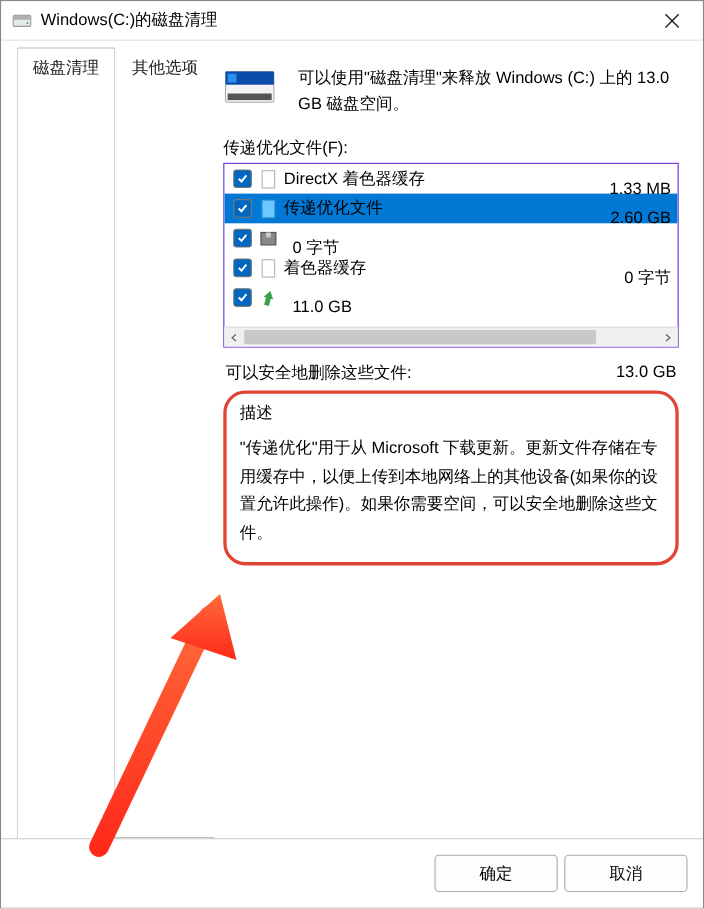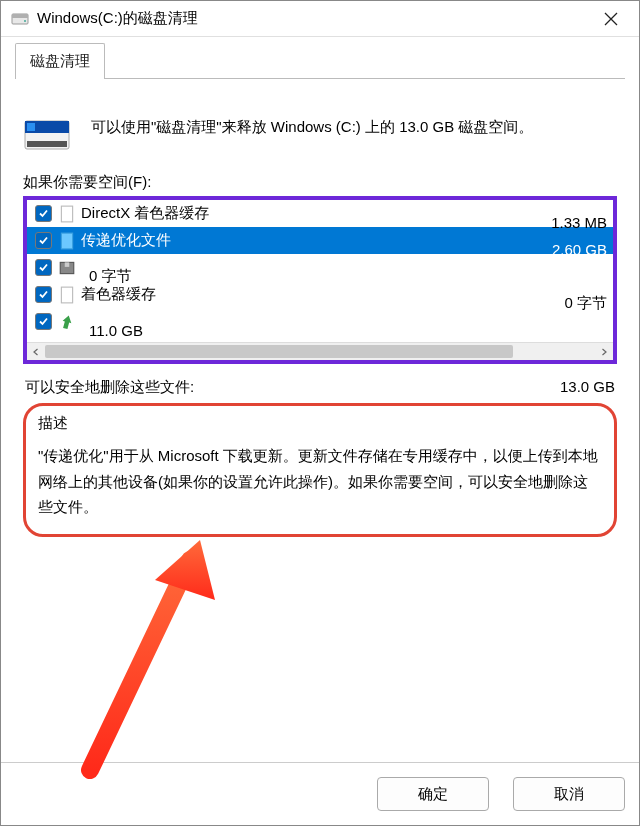--- a/index.html
+++ b/index.html
@@ -32,21 +32,21 @@
       display: flex; align-items: center; justify-content: center;
     }
     .titlebar-title { flex: 1; font-size: 15px; color: #000; }
     .titlebar-close {
       width: 40px; height: 32px;
       display: flex; align-items: center; justify-content: center;
       cursor: pointer;
     }
     .titlebar-close svg { width: 14px; height: 14px; }
 
-    .client { flex: 1; padding: 6px 14px 0 14px; display: flex; flex-direction: column; gap: 20px; }
+    .client { flex: 1; padding: 6px 14px 0 14px; display: flex; flex-direction: row; }
 
     .tabs-bar { display: flex; border-bottom: 1px solid #bbb; }
     .tab {
       padding: 8px 14px;
       border: 1px solid transparent;
       border-bottom: none;
       cursor: pointer;
       color: #222;
       margin-bottom: -1px;
     }
@@ -58,33 +58,33 @@
     }
 
     .tab-content { padding: 16px 8px 8px 8px; flex: 1; display: flex; flex-direction: column; }
 
     .intro { display: flex; align-items: flex-start; gap: 20px; margin-bottom: 18px; }
     .drive-icon { width: 48px; height: 40px; }
     .intro-text { flex: 1; line-height: 1.6; color: #000; }
 
     .section-label { margin-bottom: 4px; color: #000; }
     .files-box {
-      border: 4px solid #6d28d9;
+      border: 1px solid #6d28d9;
       height: 168px;
       display: flex;
       flex-direction: column;
     }
     .files-list { flex: 1; overflow: hidden; }
     .file-row {
       display: flex; align-items: center;
       padding: 1px 6px 1px 8px;
       height: 27px;
       color: #000;
     }
-    .file-row.selected { background: #0078d4; color: #ffffff; }
+    .file-row.selected { background: #0078d4; color: #000000; }
     .file-cb {
       width: 17px; height: 17px;
       border: 1px solid #777;
       border-radius: 3px;
       background: #0067c0;
       display: flex; align-items: center; justify-content: center;
       margin-right: 6px;
       flex: none;
     }
     .file-cb svg { width: 11px; height: 11px; }
@@ -116,21 +116,21 @@
     .arrow-overlay {
       position: absolute;
       pointer-events: none;
     }
 
     .footer {
       border-top: 1px solid #ccc;
       padding: 14px;
       display: flex;
       justify-content: flex-end;
-      gap: 24px;
+      gap: 6px;
       background: #fff;
     }
     .btn {
       min-width: 112px;
       height: 34px;
       border: 1px solid #aaa;
       background: #fdfdfd;
       border-radius: 4px;
       cursor: pointer;
       font-size: 15px;
@@ -155,36 +155,37 @@
     <span class="titlebar-close">
       <svg viewBox="0 0 14 14">
             <path d="M1 1 L13 13 M13 1 L1 13" stroke="#222" stroke-width="1.3"></path>
           </svg>
     </span>
   </div>
 
   <div class="client">
     <div class="tabs-bar">
       <div class="tab active">磁盘清理</div>
+      <div class="tab">其他选项</div>
     </div>
 
     <div class="tab-content">
       <div class="intro">
         <span class="drive-icon">
           <svg viewBox="0 0 48 40">
             <rect x="2" y="6" width="44" height="28" rx="2" fill="#f3f3f3" stroke="#aaa"></rect>
             <rect x="2" y="6" width="44" height="12" fill="#0a4aa8"></rect>
             <rect x="4" y="8" width="8" height="8" fill="#2a8ff0"></rect>
             <rect x="4" y="26" width="40" height="6" fill="#555"></rect>
           </svg>
         </span>
         <div class="intro-text">可以使用"磁盘清理"来释放 Windows (C:) 上的 13.0 GB 磁盘空间。</div>
       </div>
 
-      <div class="section-label">如果你需要空间(F):</div>
+      <div class="section-label">传递优化文件(F):</div>
       <div class="files-box">
         <div class="files-list">
 
           <div class="file-row">
             <span class="file-cb">
                   <svg viewBox="0 0 11 11">
                     <path d="M2 5.5 L4.5 8 L9 2.5" stroke="#fff" stroke-width="1.8" fill="none"></path>
                   </svg>
                 </span>
             <span class="file-icon">

